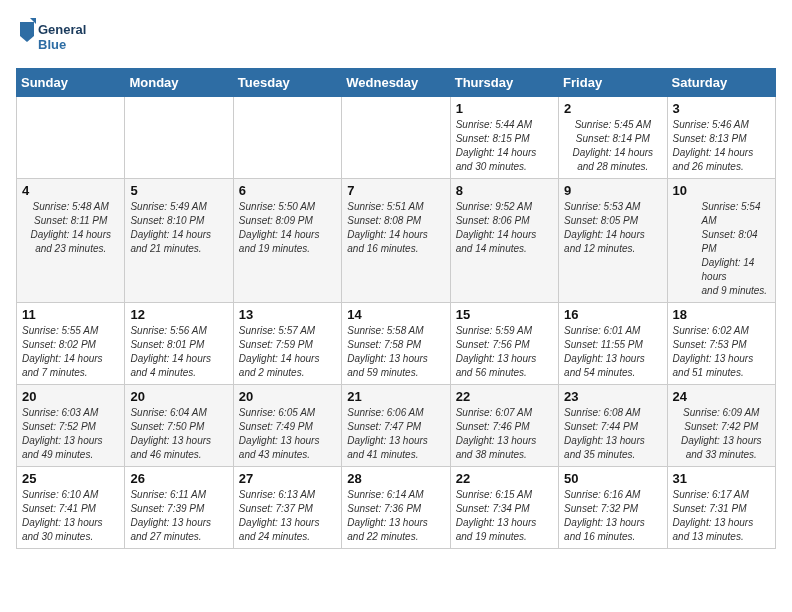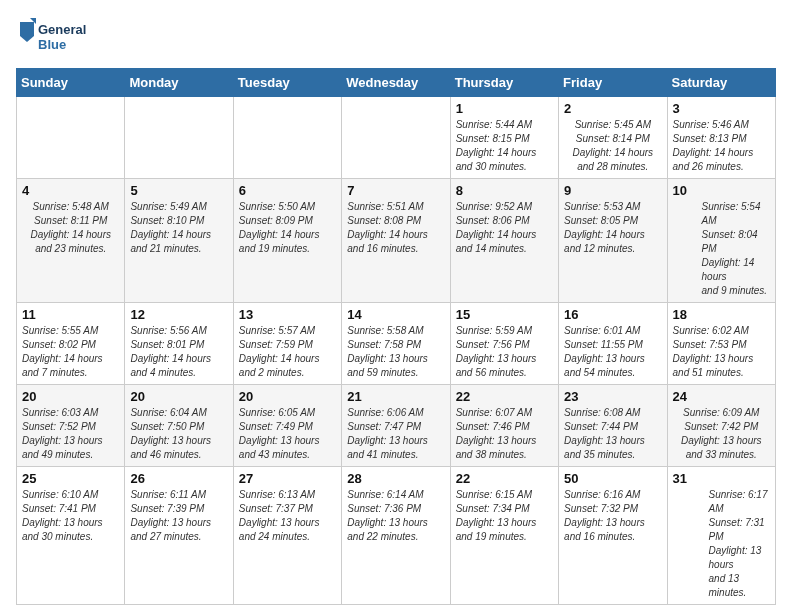--- a/index.html
+++ b/index.html
@@ -325,20 +325,20 @@
         </td>
         <td>
           <div class="day-num">50</div>
           <div class="day-info" style="white-space: pre-line;">Sunrise: 6:16 AM
 Sunset: 7:32 PM
 Daylight: 13 hours
 and 16 minutes.</div>
         </td>
         <td>
           <div class="day-num">31</div>
-          <div class="day-info" style="white-space: pre-line; margin-left: 36px;">Sunrise: 6:17 AM
+          <div class="day-info" style="white-space: pre-line;">Sunrise: 6:17 AM
 Sunset: 7:31 PM
 Daylight: 13 hours
 and 13 minutes.</div>
         </td>
       </tr>
     </tbody>
 </table>
 
 </body></html>

